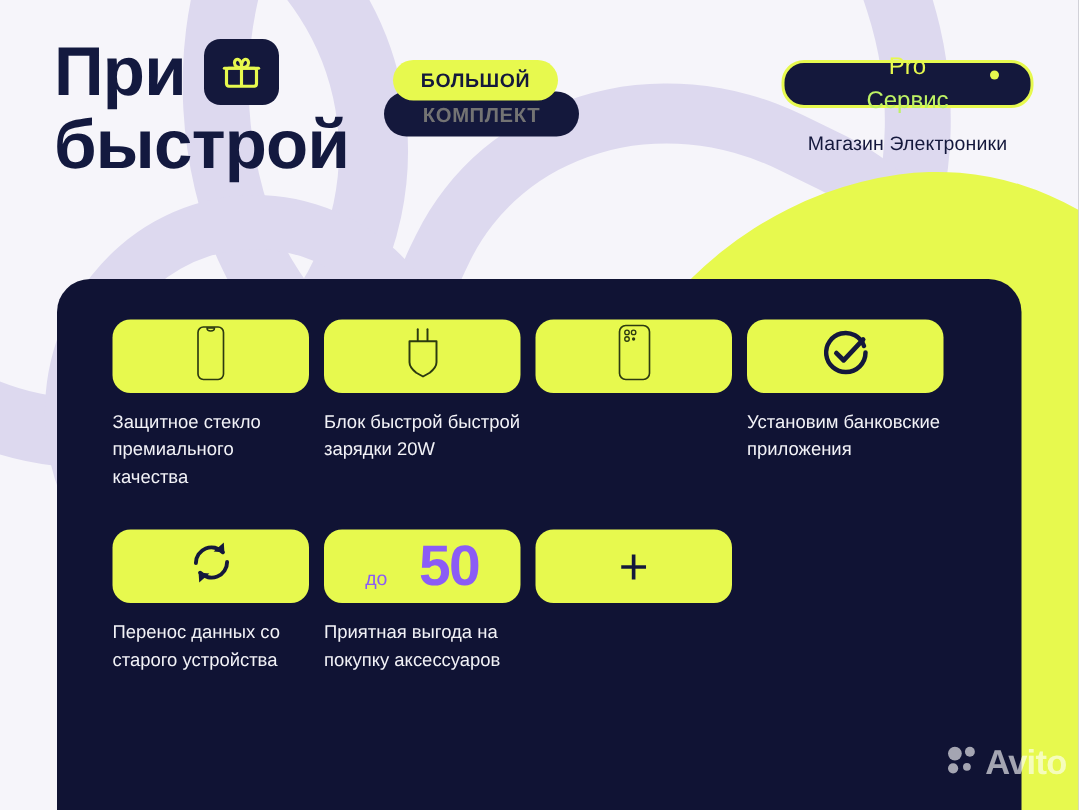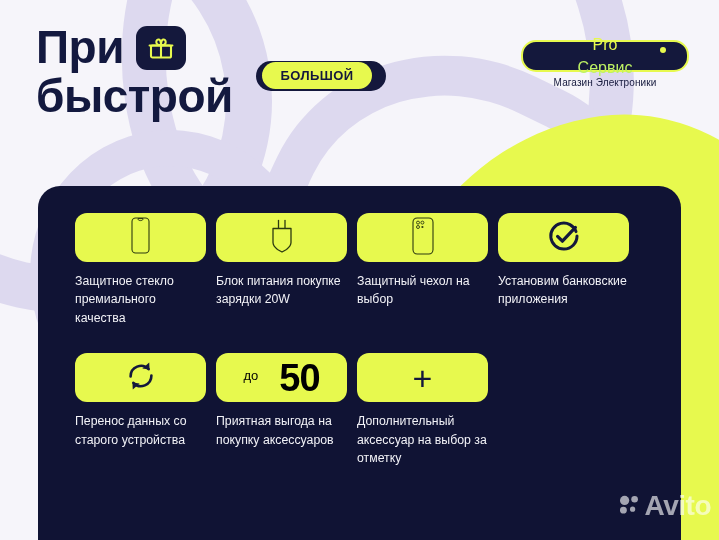--- a/index.html
+++ b/index.html
@@ -131,21 +131,20 @@
   .badge-big {
     left: 6px;
     top: 0;
     width: 110px;
     height: 27px;
     border-radius: 14px;
     background: #e7f94e;
     color: #14183c;
     font-size: 13px;
     z-index: 2;
-    margin-top: 22px;
   }
   .badge-kit {
     left: 0;
     top: 21px;
     width: 130px;
     height: 30px;
     border-radius: 15px;
     background: #14183c;
     color: #737373;
     font-size: 13.5px;
@@ -178,22 +177,22 @@
   .logo-dot {
     position: absolute;
     width: 6px;
     height: 6px;
     border-radius: 50%;
     background: #e7f94e;
     right: 21px;
     top: 5px;
   }
   .logo-sub {
-    margin-top: 5px;
-    font-size: 10px;
+    margin-top: 16px;
+    font-size: 13px;
     color: #14183c;
     letter-spacing: 0.1px;
   }
 
   
   .panel {
     position: absolute;
     left: 38px;
     top: 186px;
     width: 643px;
@@ -224,24 +223,24 @@
     box-sizing: border-box;
   }
   .card-text {
     margin-top: 10px;
     color: #f2f2f7;
     font-size: 12.3px;
     line-height: 1.5;
   }
   .discount {
     display: flex;
-    align-items: center;
+    align-items: flex-end;
     justify-content: center;
     gap: 5px;
-    color: #000000;
+    color: #8b5cf6;
   }
   .discount-pre {
     font-size: 13px;
     font-weight: normal;
     padding-bottom: 4px;
   }
   .discount-num {
     font-size: 38px;
     font-weight: bold;
     line-height: 1;
@@ -261,21 +260,21 @@
     right: 8px;
     bottom: 18px;
     display: flex;
     align-items: center;
     gap: 5px;
     opacity: 0.62;
     z-index: 5;
   }
   .avito-word {
     color: #ffffff;
-    font-size: 28px;
+    font-size: 23px;
     font-weight: bold;
     letter-spacing: -0.5px;
   }
 </style>
 </head>
 <body>
 
 <div class="banner">
 
   <div class="bg-layer">
@@ -338,36 +337,35 @@
       <div class="card">
         <div class="icon-box">
           <span>
             <svg width="30" height="34" viewBox="0 0 30 34" fill="none" aria-hidden="true">
               <path d="M11.5 1.5V9" stroke="#2c3a10" stroke-width="1.3" stroke-linecap="round"></path>
               <path d="M18 1.5V9" stroke="#2c3a10" stroke-width="1.3" stroke-linecap="round"></path>
               <path d="M6 9.5H24V23.5C24 26 22 28.5 19.5 30.5L15 33L10.5 30.5C8 28.5 6 26 6 23.5V9.5Z" stroke="#2c3a10" stroke-width="1.3" stroke-linejoin="round"></path>
             </svg>
           </span>
         </div>
-        <div class="card-text">Блок питания покупке зарядки 20W</div>
+        <div class="card-text">Блок быстрой быстрой зарядки 20W</div>
       </div>
 
       <div class="card">
         <div class="icon-box">
           <span>
             <svg width="22" height="38" viewBox="0 0 22 38" fill="none" aria-hidden="true">
               <rect x="1" y="1" width="20" height="36" rx="4.2" stroke="#2c3a10" stroke-width="1.1"></rect>
               <circle cx="6" cy="5.6" r="1.5" stroke="#2c3a10" stroke-width="0.9"></circle>
               <circle cx="10.4" cy="5.6" r="1.5" stroke="#2c3a10" stroke-width="0.9"></circle>
               <circle cx="6" cy="10" r="1.5" stroke="#2c3a10" stroke-width="0.9"></circle>
               <circle cx="10.4" cy="10" r="1.1" fill="#2c3a10"></circle>
             </svg>
           </span>
         </div>
-        <div class="card-text">Защитный чехол на выбор</div>
       </div>
 
       <div class="card">
         <div class="icon-box">
           <span>
             <svg width="32" height="32" viewBox="0 0 32 32" fill="none" aria-hidden="true">
               <path d="M28 11.6A13 13 0 1 0 16 29A13 13 0 0 0 29 16" stroke="#14183c" stroke-width="3" stroke-linecap="round"></path>
               <path d="M9.6 16.4L14.4 21.2L27.4 7.4" stroke="#14183c" stroke-width="3.2" stroke-linecap="round" stroke-linejoin="round"></path>
             </svg>
           </span>
@@ -396,21 +394,20 @@
             <span class="discount-num">50</span>
           </span>
         </div>
         <div class="card-text">Приятная выгода на покупку аксессуаров</div>
       </div>
 
       <div class="card">
         <div class="icon-box">
           <span class="plus-glyph">+</span>
         </div>
-        <div class="card-text">Дополнительный аксессуар на выбор за отметку</div>
       </div>
 
     </div>
   </div>
 
   <div class="avito">
     <span>
       <svg width="21" height="19" viewBox="0 0 21 19" fill="none" aria-hidden="true">
         <circle cx="5.6" cy="5.4" r="4.6" fill="#ffffff"></circle>
         <circle cx="15.6" cy="4.2" r="3.3" fill="#ffffff"></circle>

